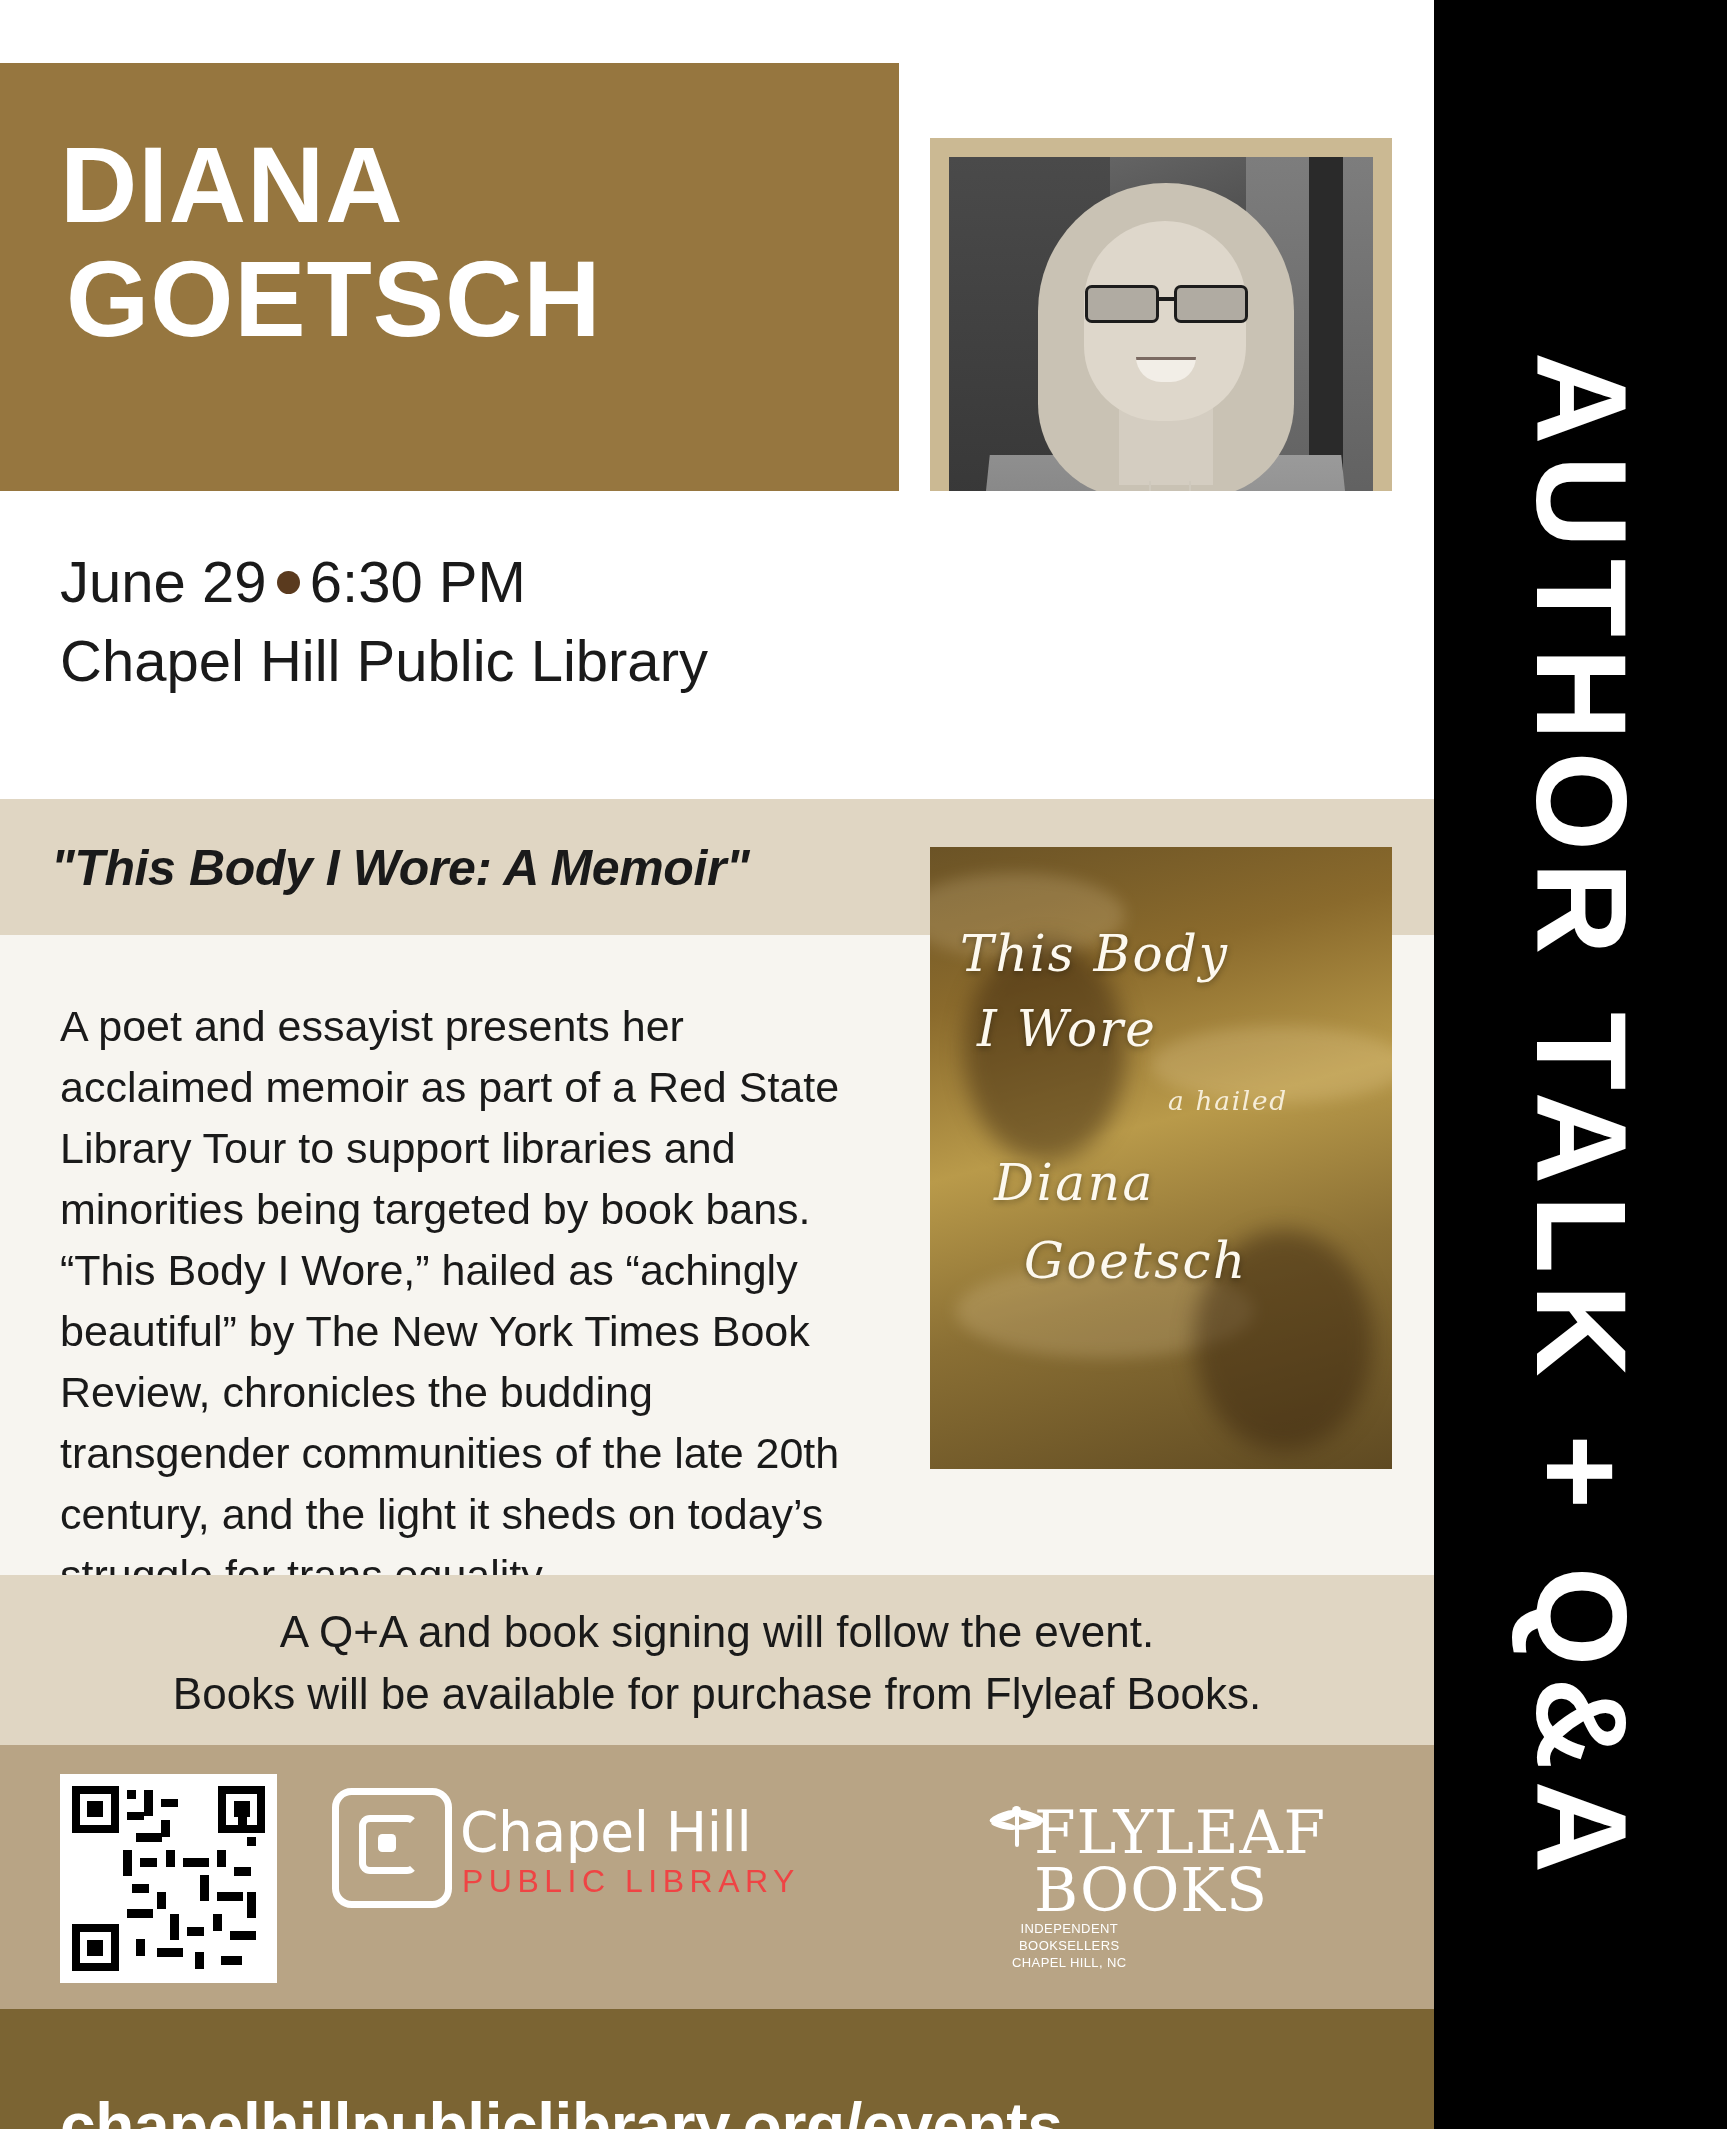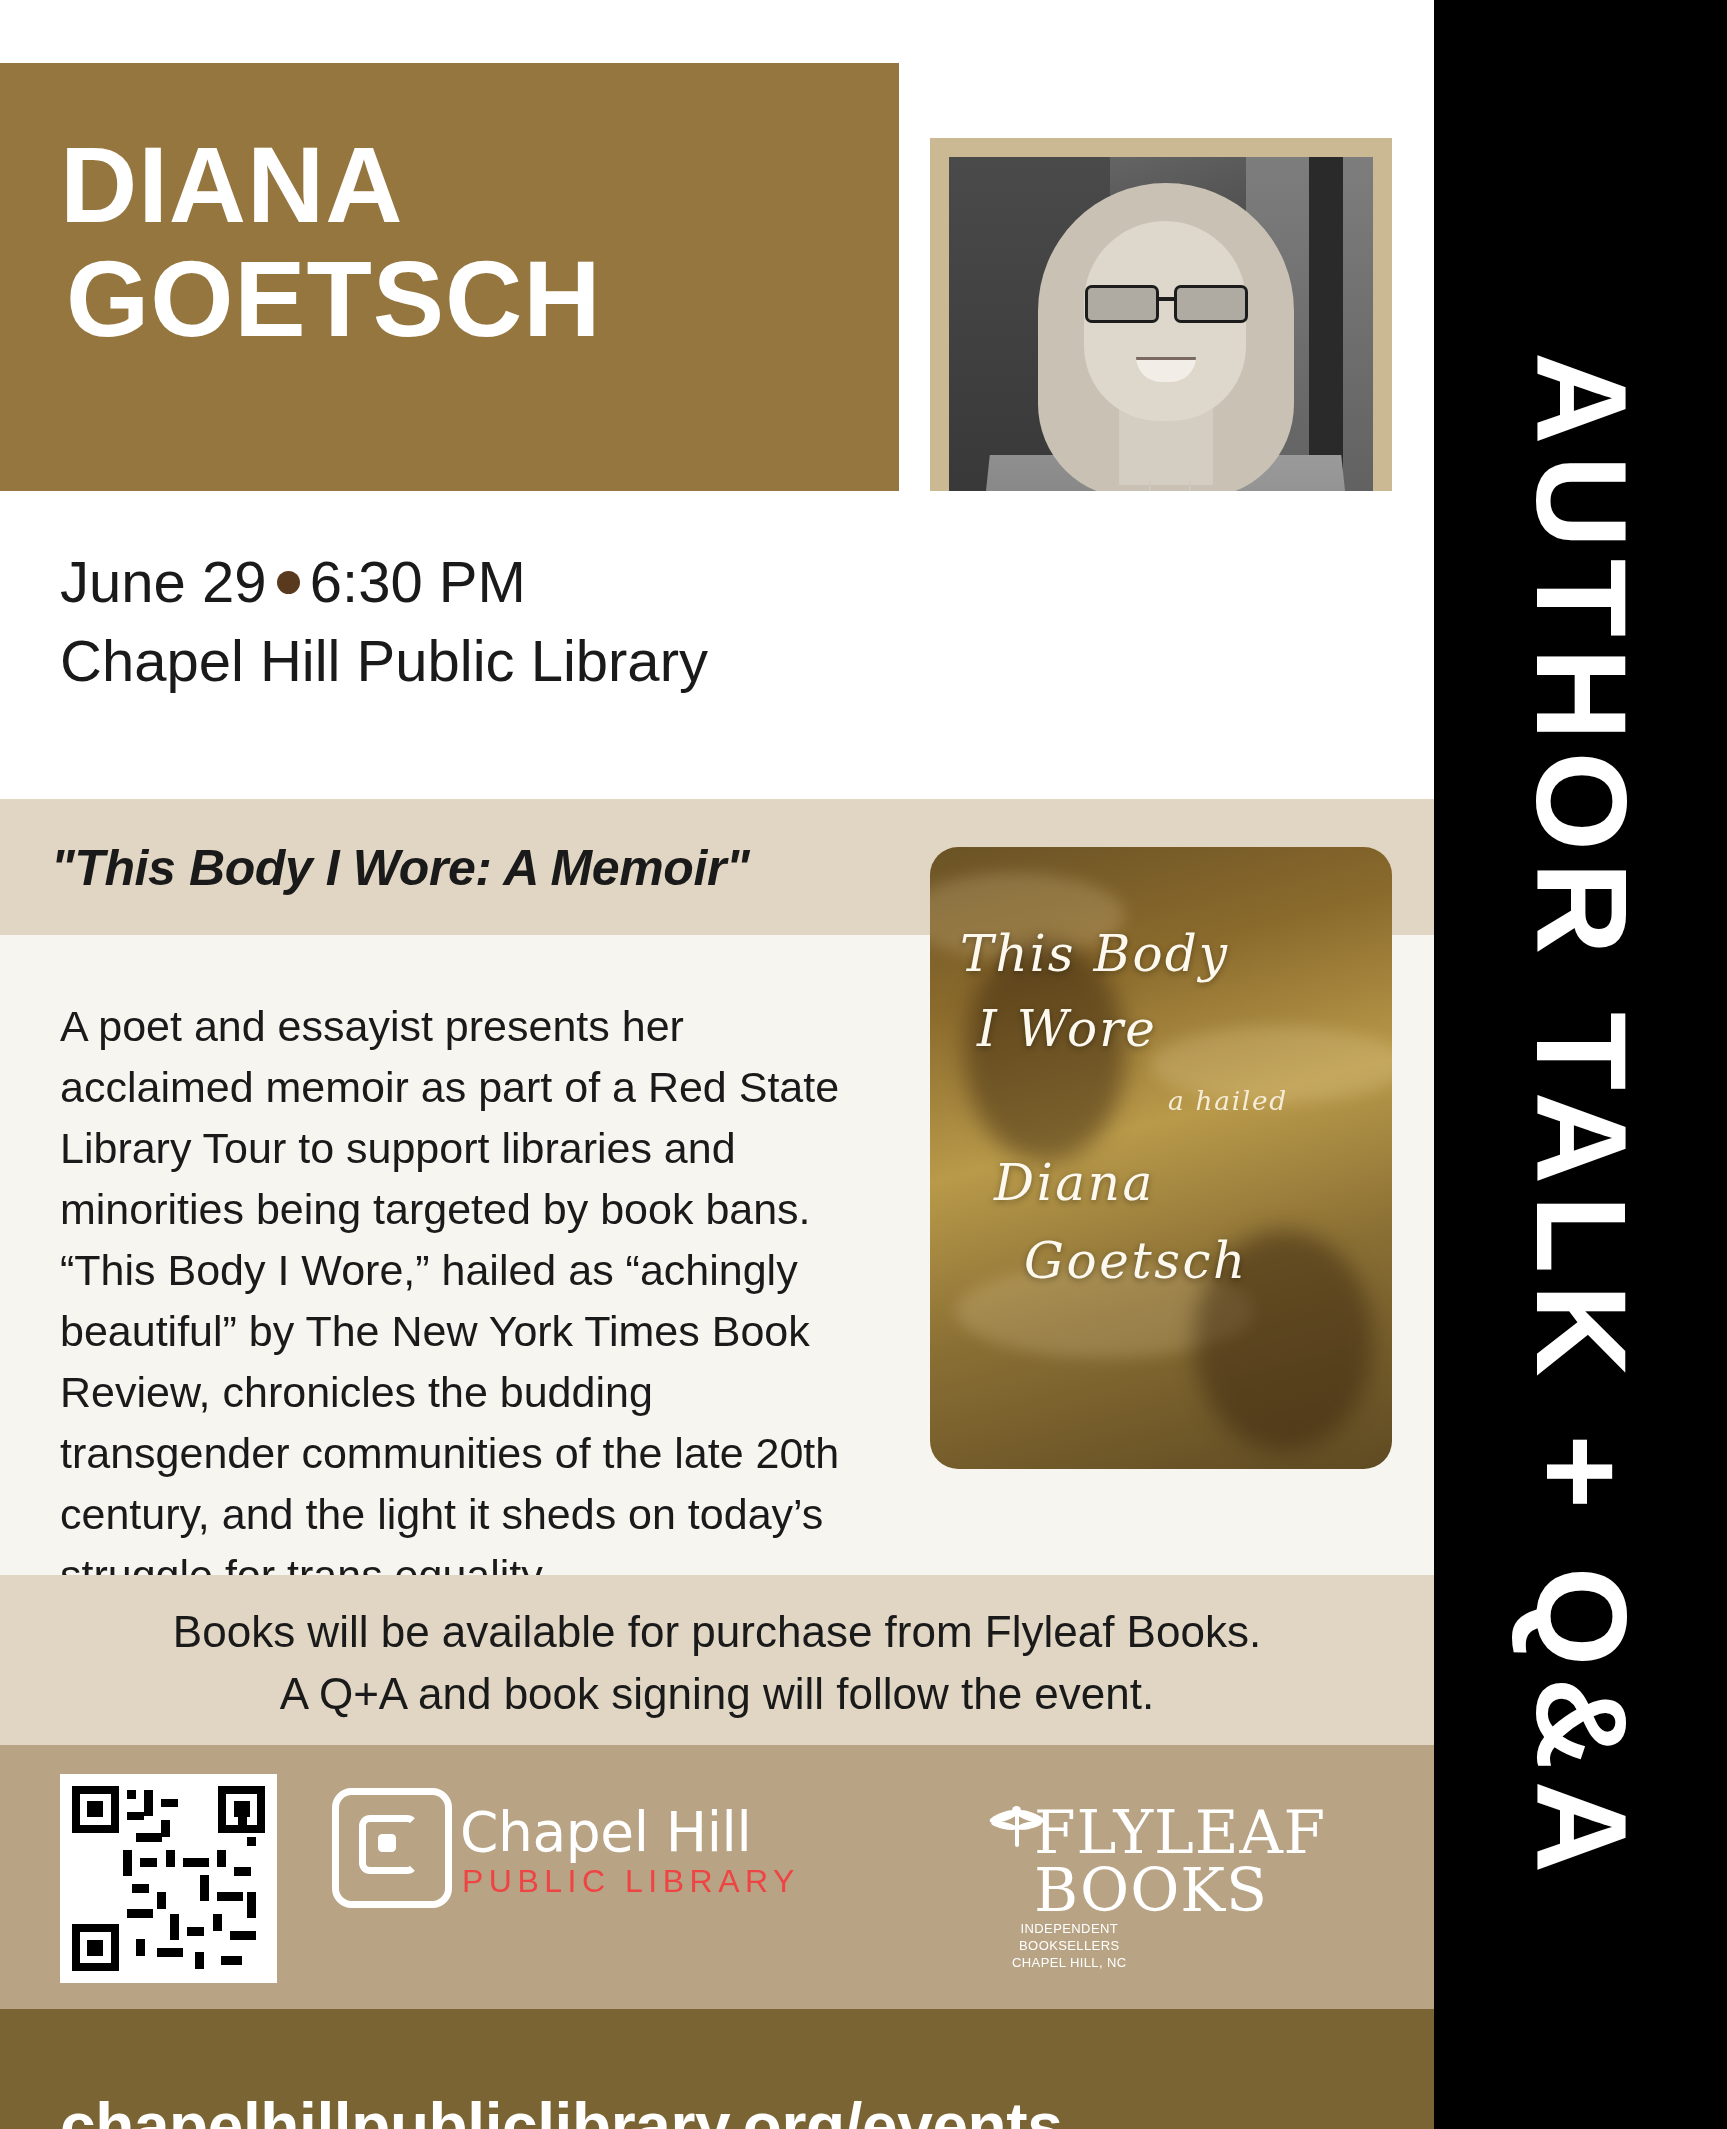--- a/index.html
+++ b/index.html
@@ -230,21 +230,20 @@
 
   
   .book-cover {
     position: absolute;
     top: 847px;
     left: 930px;
     width: 462px;
     height: 622px;
     background: linear-gradient(165deg, #6b5326 0%, #8a6a2c 22%, #b99a4a 45%, #8a6f34 68%, #5f4a22 100%);
     overflow: hidden;
-    border-radius: 28px;
   }
   .bc-streak {
     position: absolute;
     background: rgba(255, 235, 190, 0.18);
     border-radius: 50%;
     filter: blur(7.7px);
   }
   .bc-dark {
     position: absolute;
     background: rgba(50, 32, 10, 0.45);
@@ -519,22 +518,22 @@
       </div>
       <div class="bc-memoir">a hailed</div>
       <div class="bc-author">
         <span>Diana</span>
         <span class="l2">Goetsch</span>
       </div>
     </div>
 
     <div class="qa-band"></div>
     <div class="qa-text">
+      <div>A Q+A and book signing will follow the event.</div>
       <div>Books will be available for purchase from Flyleaf Books.</div>
-      <div>A Q+A and book signing will follow the event.</div>
     </div>
 
     <div class="logo-band"></div>
 
     <div class="qr">
       <div class="qr-inner">
         <div class="qr-cell" style="left:0px;top:0px;width:47px;height:47px;"></div>
         <div class="qr-cell" style="left:7.7px;top:7.7px;width:31.5px;height:31.5px;background:#fff;"></div>
         <div class="qr-cell" style="left:15.3px;top:15.3px;width:16px;height:16px;"></div>
         <div class="qr-cell" style="right:0px;top:0px;width:47px;height:47px;"></div>

